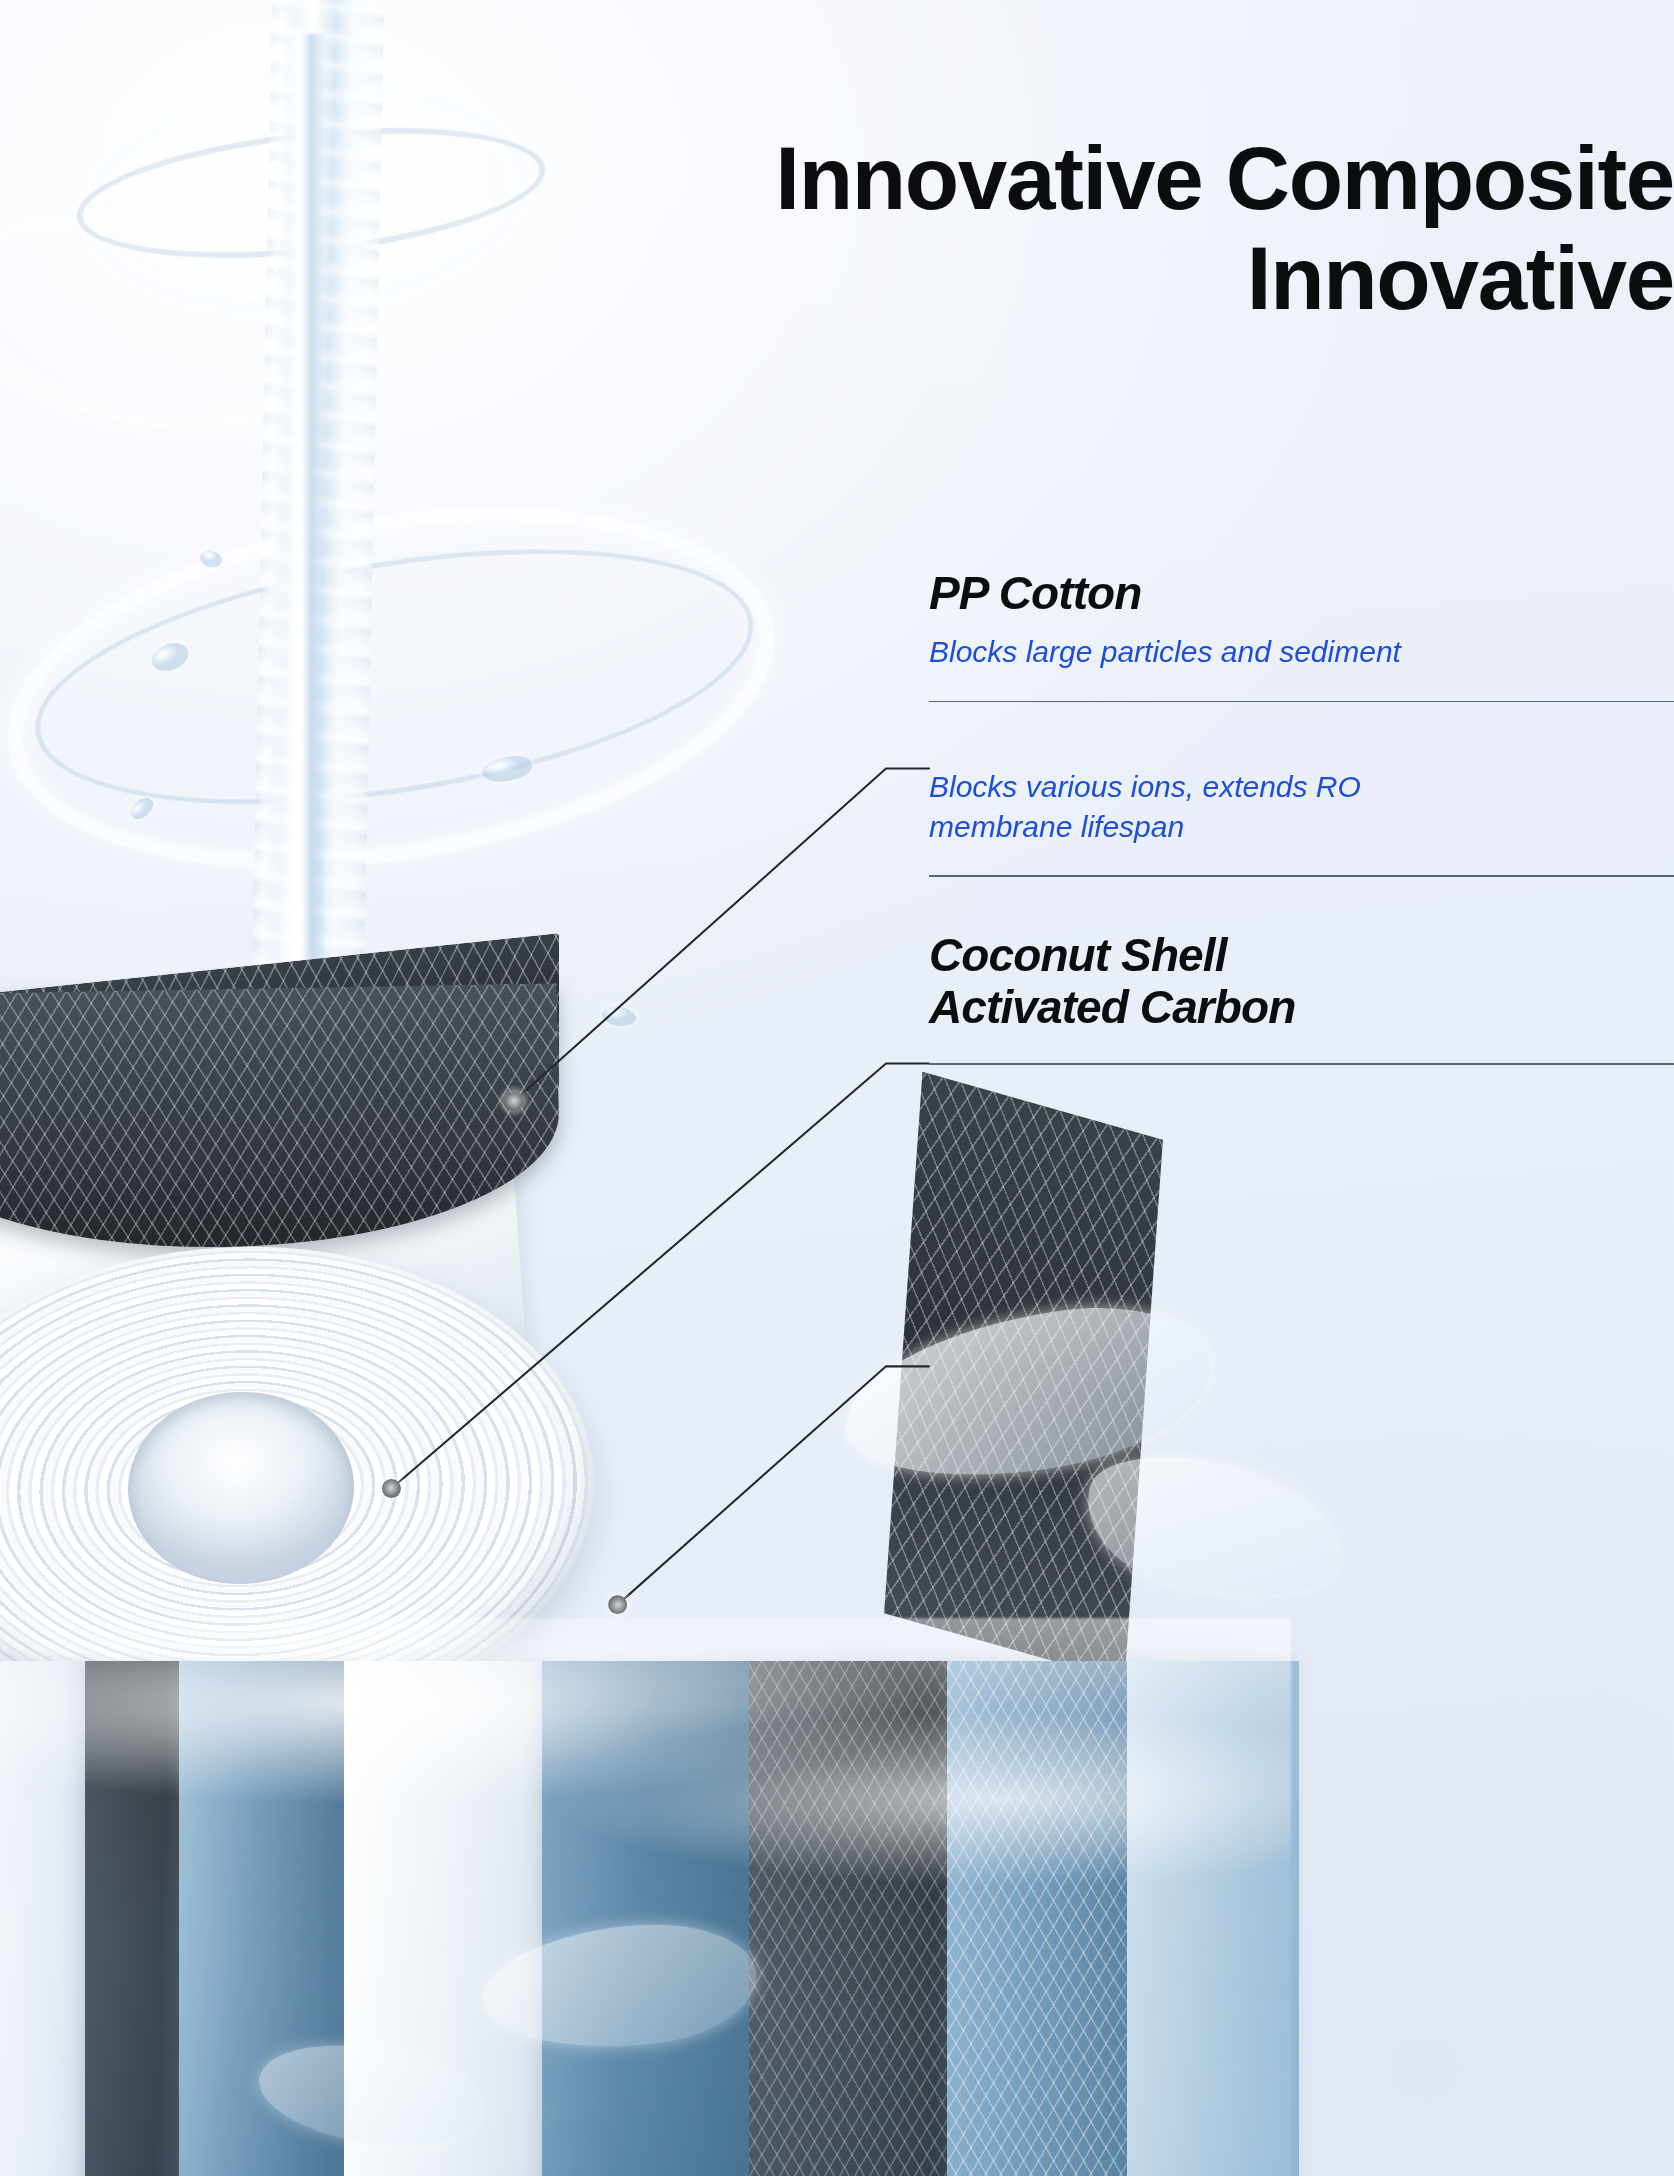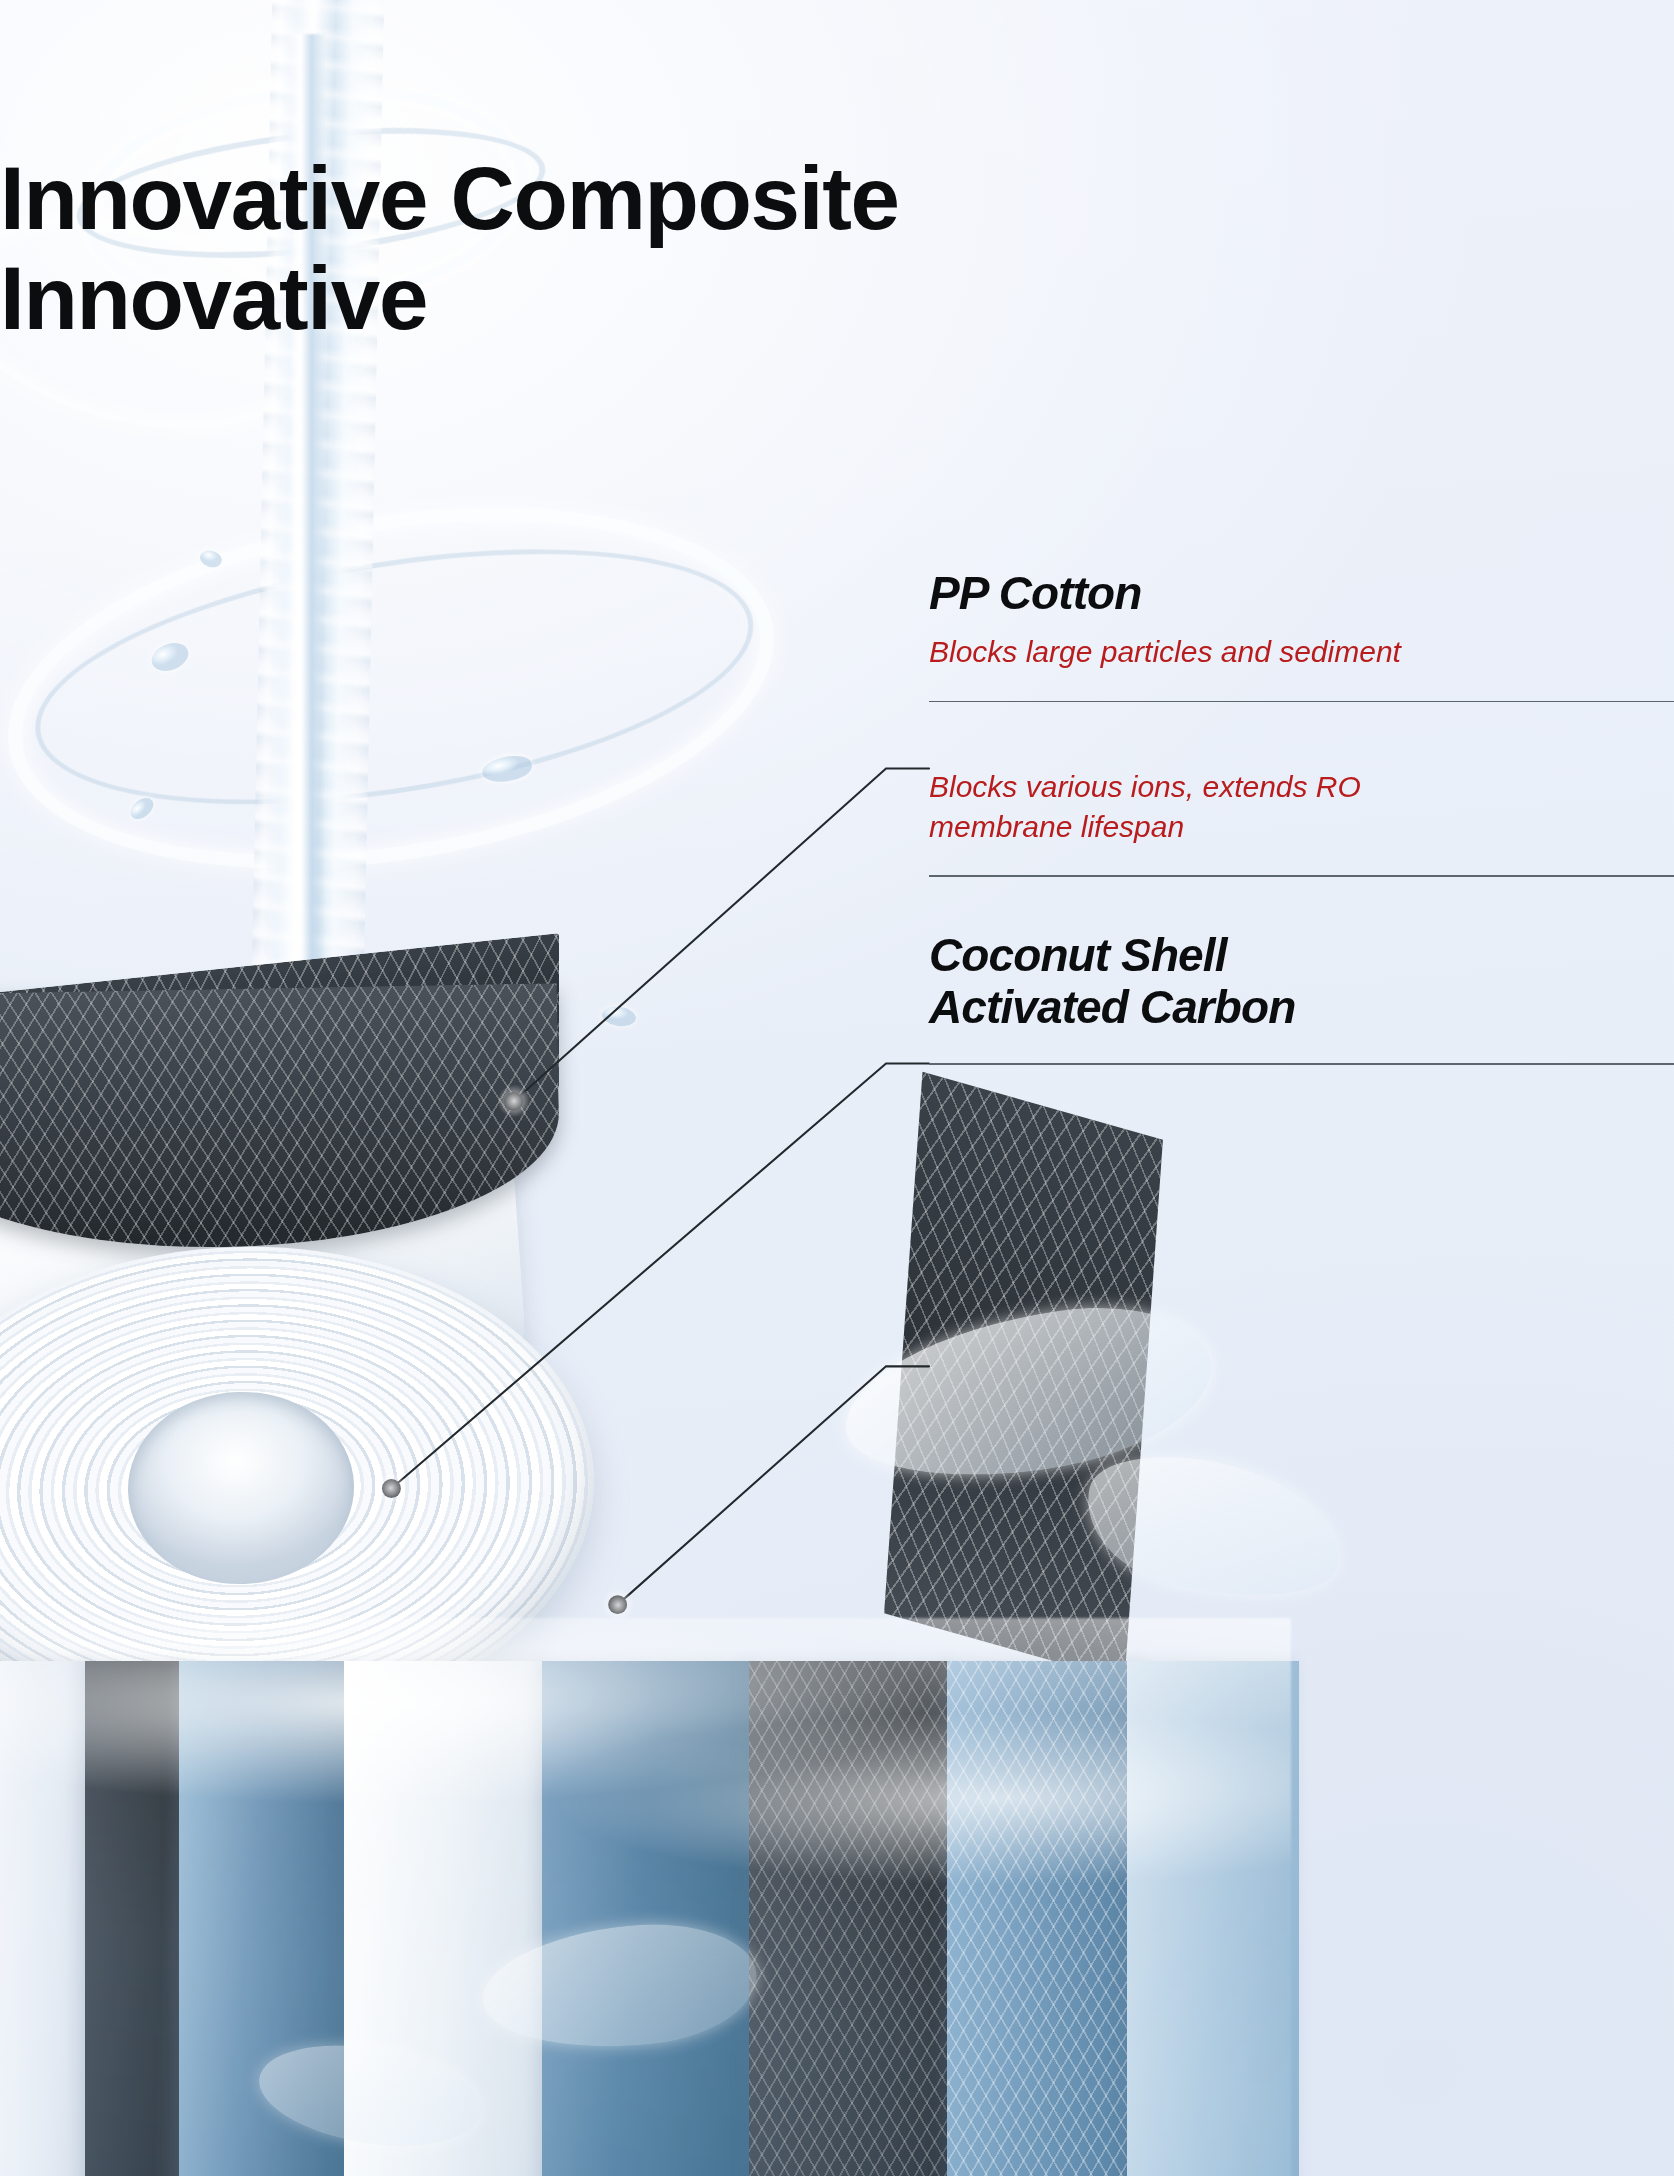--- a/index.html
+++ b/index.html
@@ -221,23 +221,22 @@
   }
   .sb1{ left:843px; top:1316px; width:370px; height:155px; border-radius:62% 38% 48% 52% / 58% 46% 54% 42%; transform:rotate(-8deg); opacity:.85;}
   .sb2{ left:1084px; top:1463px; width:258px; height:129px; border-radius:48% 52% 60% 40% / 40% 60% 40% 60%; transform:rotate(12deg); opacity:.7;}
   .sb3{ left:482px; top:1927px; width:275px; height:120px; border-radius:55% 45% 40% 60% / 50% 50% 50% 50%; transform:rotate(-6deg); opacity:.6;}
   .sb4{ left:258px; top:2048px; width:224px; height:95px; border-radius:50%; transform:rotate(9deg); opacity:.5;}
 
   
   .title{
     position:absolute;
     left:0; top:129px; width:1674px;
-    text-align:left;
+    text-align:right;
     z-index:30;
-    margin-top:20px;
   }
   .title-line{
     display:block;
     font-size:89px;
     line-height:1.12;
     font-weight:700;
     letter-spacing:-1.3px;
     color:#0b0d0f;
   }
 
@@ -255,21 +254,21 @@
     letter-spacing:-0.9px;
     line-height:1.13;
     color:#0b0d0f;
     white-space:pre-line;
   }
   .callout-desc{
     margin-top:12px;
     font-size:30px;
     font-weight:400;
     line-height:1.32;
-    color:#b91c1c;
+    color:#1d4ed8;
     white-space:pre-line;
   }
   .divider{
     margin-top:29px;
     height:1.7px;
     background:#5d656e;
     width:100%;
   }
   .gap { height:53px; }
 

